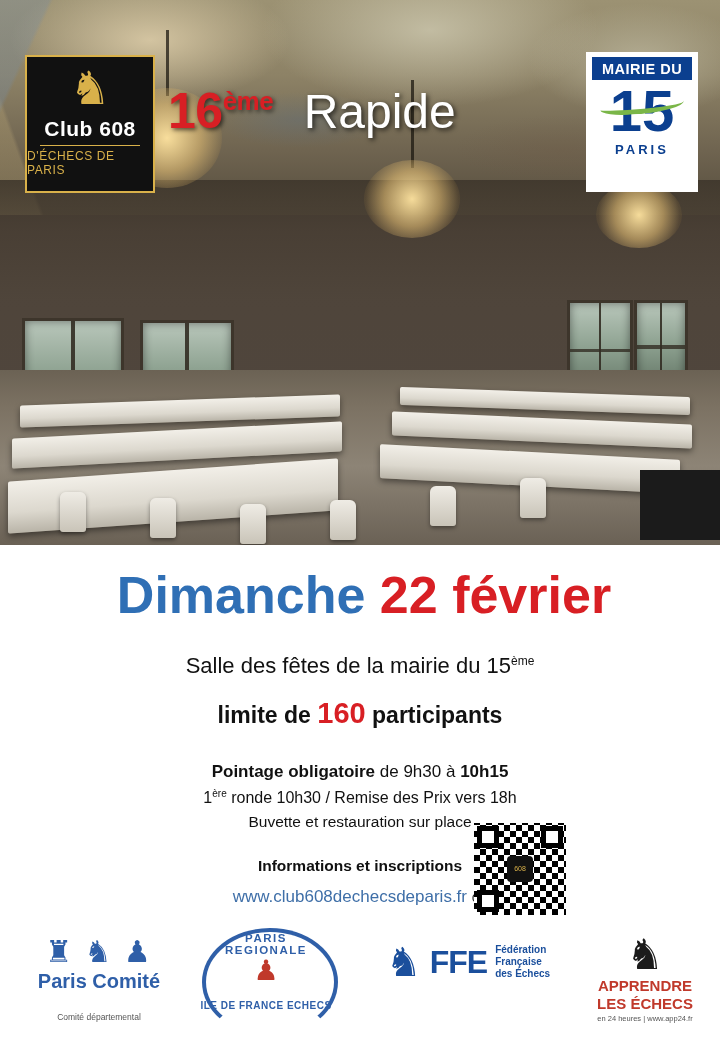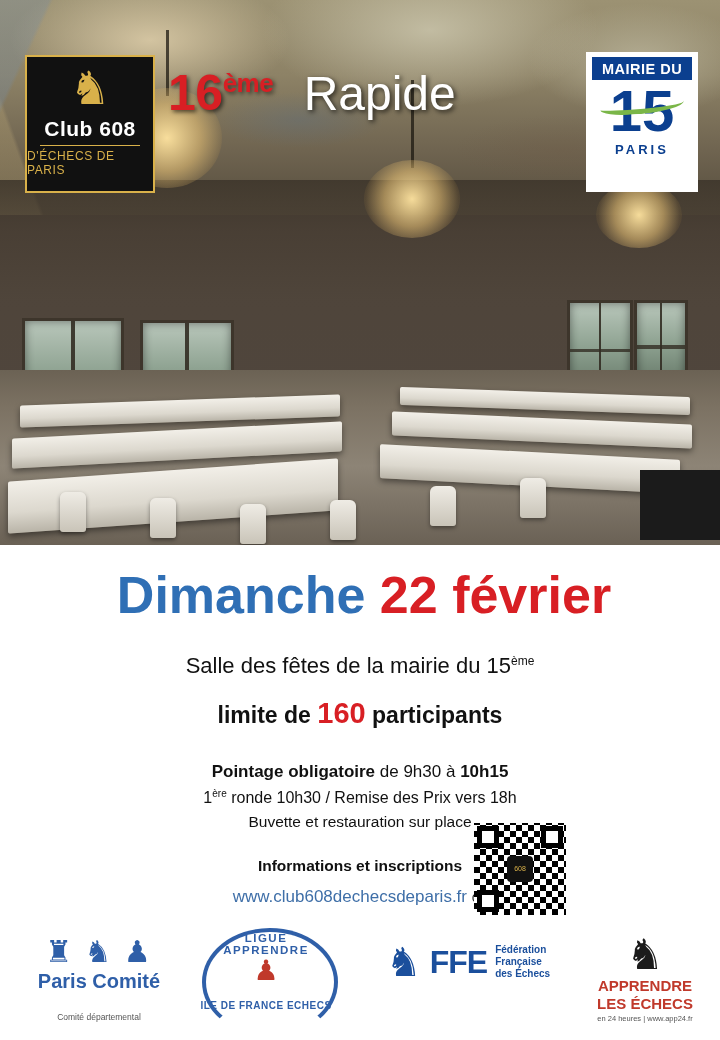--- a/index.html
+++ b/index.html
@@ -193,21 +193,21 @@
     color: #0b3f8f;
     font-size: 13px;
     font-weight: bold;
     letter-spacing: 3px;
     margin-top: 2px;
   }
 
   
   .title-wrap {
     position: absolute;
-    left: 168px; top: 64px;
+    left: 168px; top: 82px;
     width: 420px;
     height: 70px;
   }
   .title-num {
     color: #d81f24;
     font-size: 50px;
     font-weight: bold;
     text-shadow: 2px 2px 4px rgba(0,0,0,0.6);
     letter-spacing: -0.5px;
   }
@@ -490,21 +490,21 @@
 
     <div class="partner p1">
       <div class="p1-icons">♜ ♞ ♟</div>
       <div class="p1-title">Paris Comité</div>
       <div class="p1-sub">Comité départemental</div>
     </div>
 
     <div class="partner p2">
       <div class="p2-ring">
         <div class="p2-arc"></div>
-        <div class="p2-top">LIGUE APPRENDRE</div>
+        <div class="p2-top">PARIS REGIONALE</div>
         <div class="p2-mid">♟</div>
       </div>
       <div class="p2-bot">ILE DE FRANCE ECHECS</div>
     </div>
 
     <div class="partner p3">
       <div class="p3-row">
         <div class="p3-knight">♞</div>
         <div class="p3-ffe">FFE</div>
         <div class="p3-txt">

